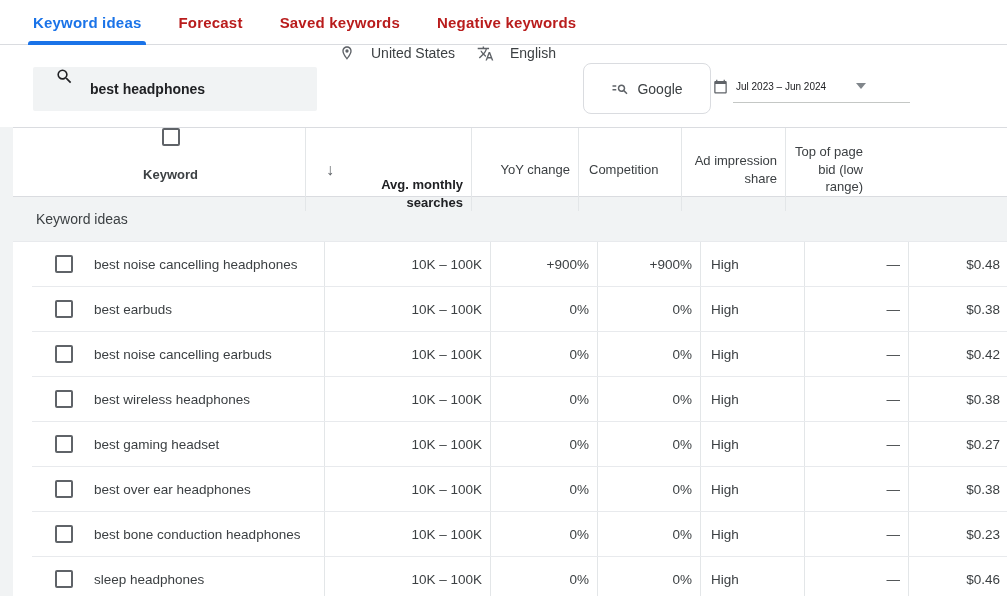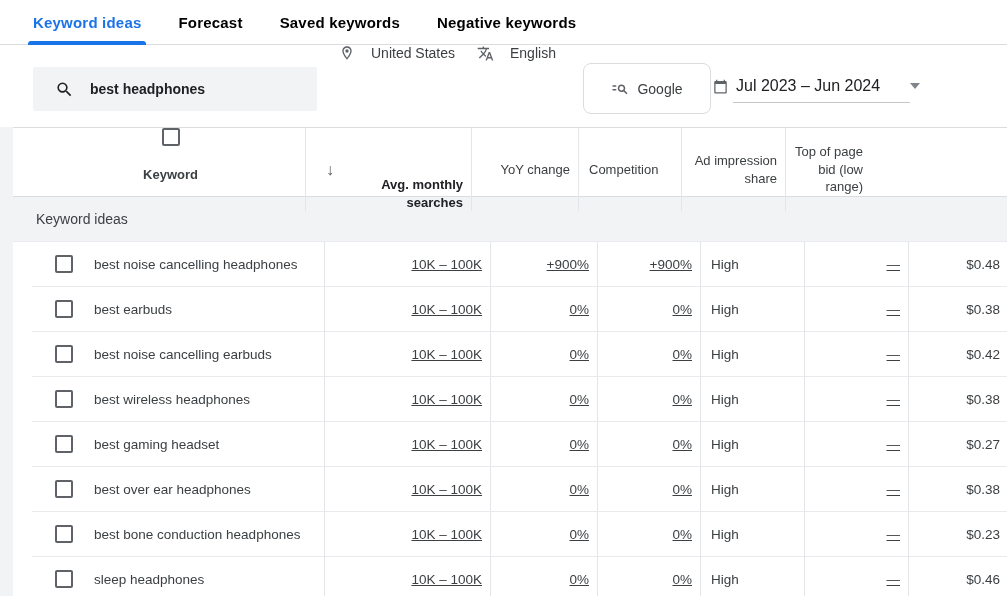--- a/index.html
+++ b/index.html
@@ -5,46 +5,46 @@
   * { margin:0; padding:0; box-sizing:border-box; }
   html,body { width:1007px; height:596px; overflow:hidden; background:#fff;
               font-family:"Liberation Sans","DejaVu Sans",sans-serif; color:#3c4043; }
   .app { position:relative; width:1007px; height:596px; }
 
   
   .tabbar { position:absolute; left:0; top:0; width:1007px; height:45px;
             display:flex; align-items:stretch; gap:37px; padding-left:33px;
             border-bottom:1px solid #dadce0; background:#fff; }
   .tab { position:relative; display:flex; align-items:center; font-size:15px;
-         font-weight:bold; color:#000000; letter-spacing:.2px; cursor:pointer; white-space:nowrap; }
+         font-weight:bold; color:#b91c1c; letter-spacing:.2px; cursor:pointer; white-space:nowrap; }
   .tab.active { color:#1a73e8; }
   .tab.active::after { content:""; position:absolute; left:-5px; right:-5px; bottom:-1px;
          height:4px; background:#1a73e8; border-radius:3px 3px 0 0; }
 
   
   .gutter { position:absolute; left:0; top:45px; width:13px; bottom:0; background:#f1f3f4; }
 
   
   .filterbar { position:absolute; left:0; top:45px; width:1007px; height:82px; background:#fff; }
   .searchbox { position:absolute; left:33px; top:22px; width:284px; height:44px;
-               background:#f1f3f4; border-radius:2px; display:flex; align-items:center;
+               background:#f1f3f4; border-radius:2px; display:flex; 
                padding:0 14px 0 22px; }
   .searchbox svg { flex:0 0 auto; margin-right:16px; }
   .searchbox input { border:none; outline:none; background:transparent; width:210px;
                font-family:inherit; font-size:14px; font-weight:bold; color:#202124; }
   .chip { position:absolute; top:0; height:82px; display:flex; 
           gap:16px; font-size:14px; color:#3c4043; cursor:pointer; }
   .chip-location { left:339px; }
   .chip-language { left:477px; }
   .network-btn { position:absolute; left:583px; top:18px; width:128px; height:51px;
           background:#fff; border:1px solid #dadce0; border-radius:8px; display:flex;
           align-items:center; justify-content:center; gap:8px; font-family:inherit;
           font-size:14px; color:#3c4043; cursor:pointer; }
   .daterange { position:absolute; left:713px; top:0; height:82px; display:flex;
-          align-items:center; gap:8px; font-size:16px; color:#202124; cursor:pointer; }
+          align-items:center; gap:8px; font-size:10px; color:#202124; cursor:pointer; }
   .caret { width:0; height:0; border-left:5px solid transparent; border-right:5px solid transparent;
           border-top:6px solid #80868b; margin-left:22px; }
   .date-underline { position:absolute; left:733px; top:57px; width:177px; height:1px; background:#c4c7c5; }
 
   
   .table { position:absolute; left:13px; top:127px; width:994px;
            border-top:1px solid #dadce0; background:#fff; }
   .grid { display:grid; grid-template-columns:292px 166px 107px 103px 104px 104px 118px; }
   .grid > div + div { border-left:1px solid #e3e6e8; }
 
@@ -57,21 +57,21 @@
   .th-avg .lbl { text-align:right; line-height:1.35; font-weight:bold; color:#202124;margin-top:48px; }
   .th-bid { padding-right:26px; }
 
   .section-row { height:45px; background:#f1f3f4; display:flex; align-items:center;
                  padding-left:23px; font-size:14px; color:#3c4043;
                  border-bottom:1px solid #e8eaed; }
 
   .trow { height:45px; border-bottom:1px solid #e8eaed; font-size:13.5px; color:#3c4043;margin-left:19px; }
   .trow > div { display:flex; align-items:center; }
   .cell-kw { padding-left:23px; gap:21px; }
-  .cell-num { justify-content:flex-end; padding-right:8px;text-decoration:underline; }
+  .cell-num { justify-content:flex-end; padding-right:8px; }
   .cell-comp { padding-left:10px; }
   .cell-bid { justify-content:flex-end; padding-right:26px;padding-left:24px; }
 
   .cb { width:18px; height:18px; border:2px solid #5f6368; border-radius:2px;
         background:#fff; flex:0 0 auto; cursor:pointer; }
   .icon { display:inline-flex; flex:0 0 auto; }
 </style>
 </head>
 <body>
 

